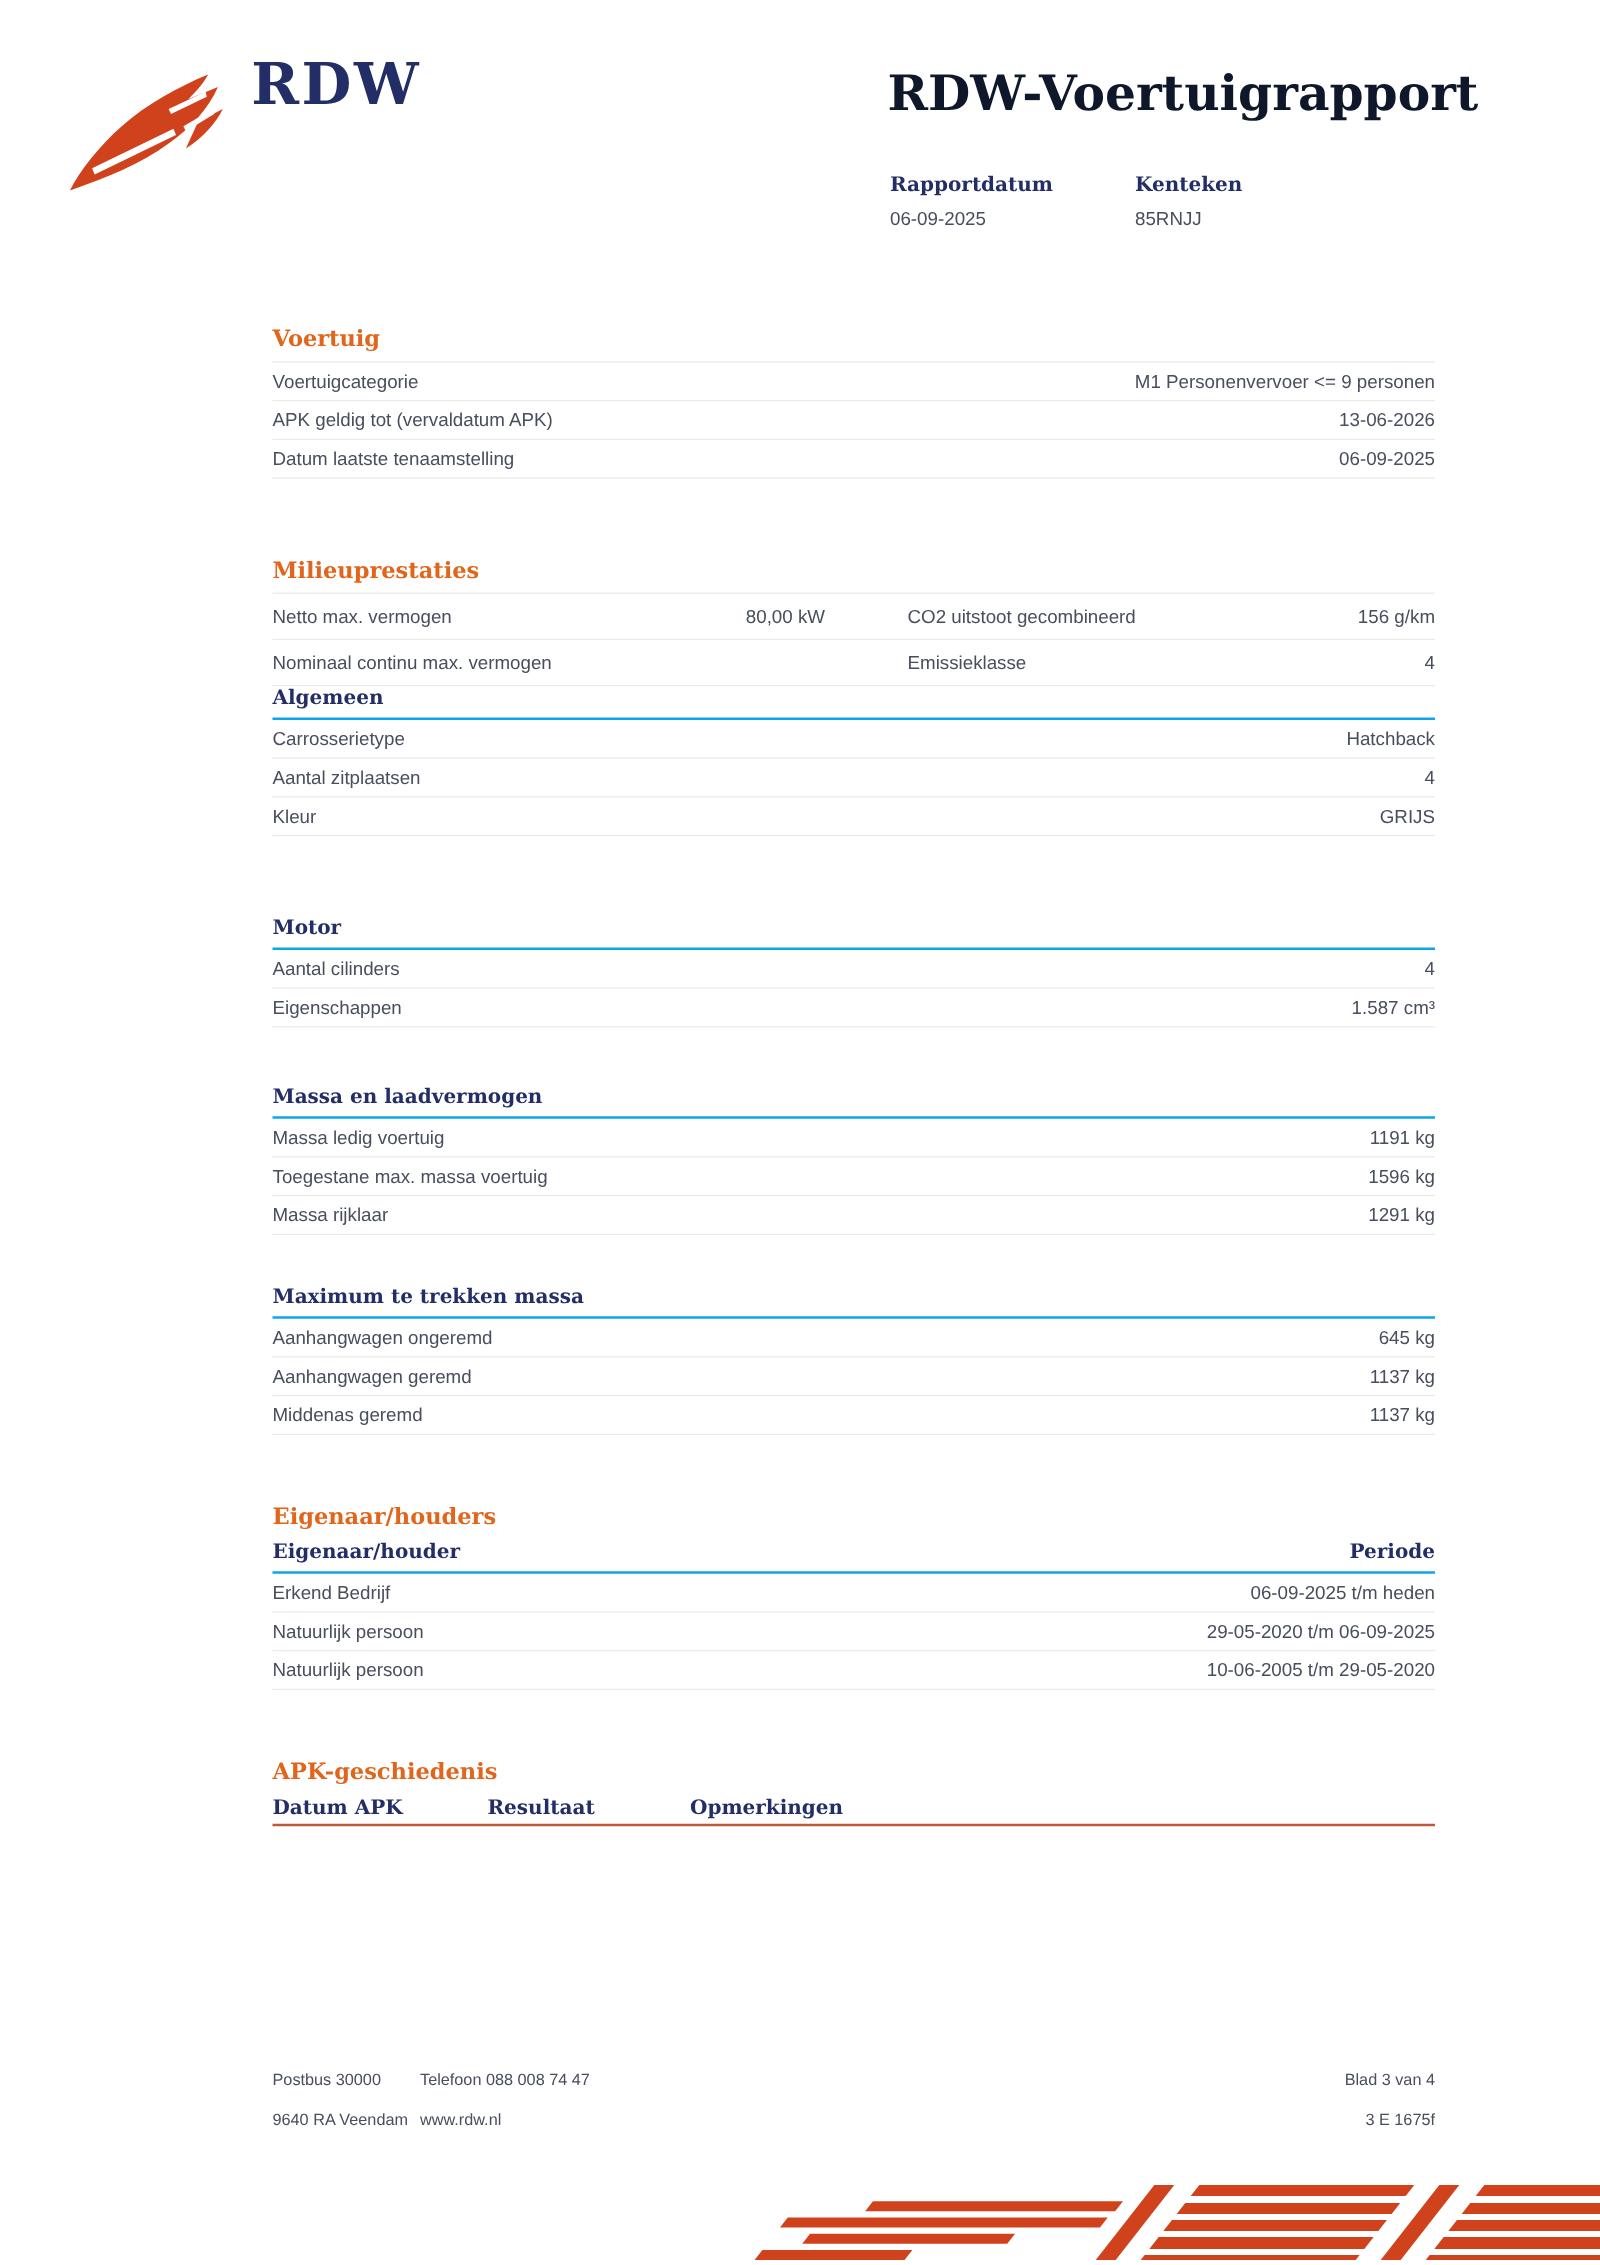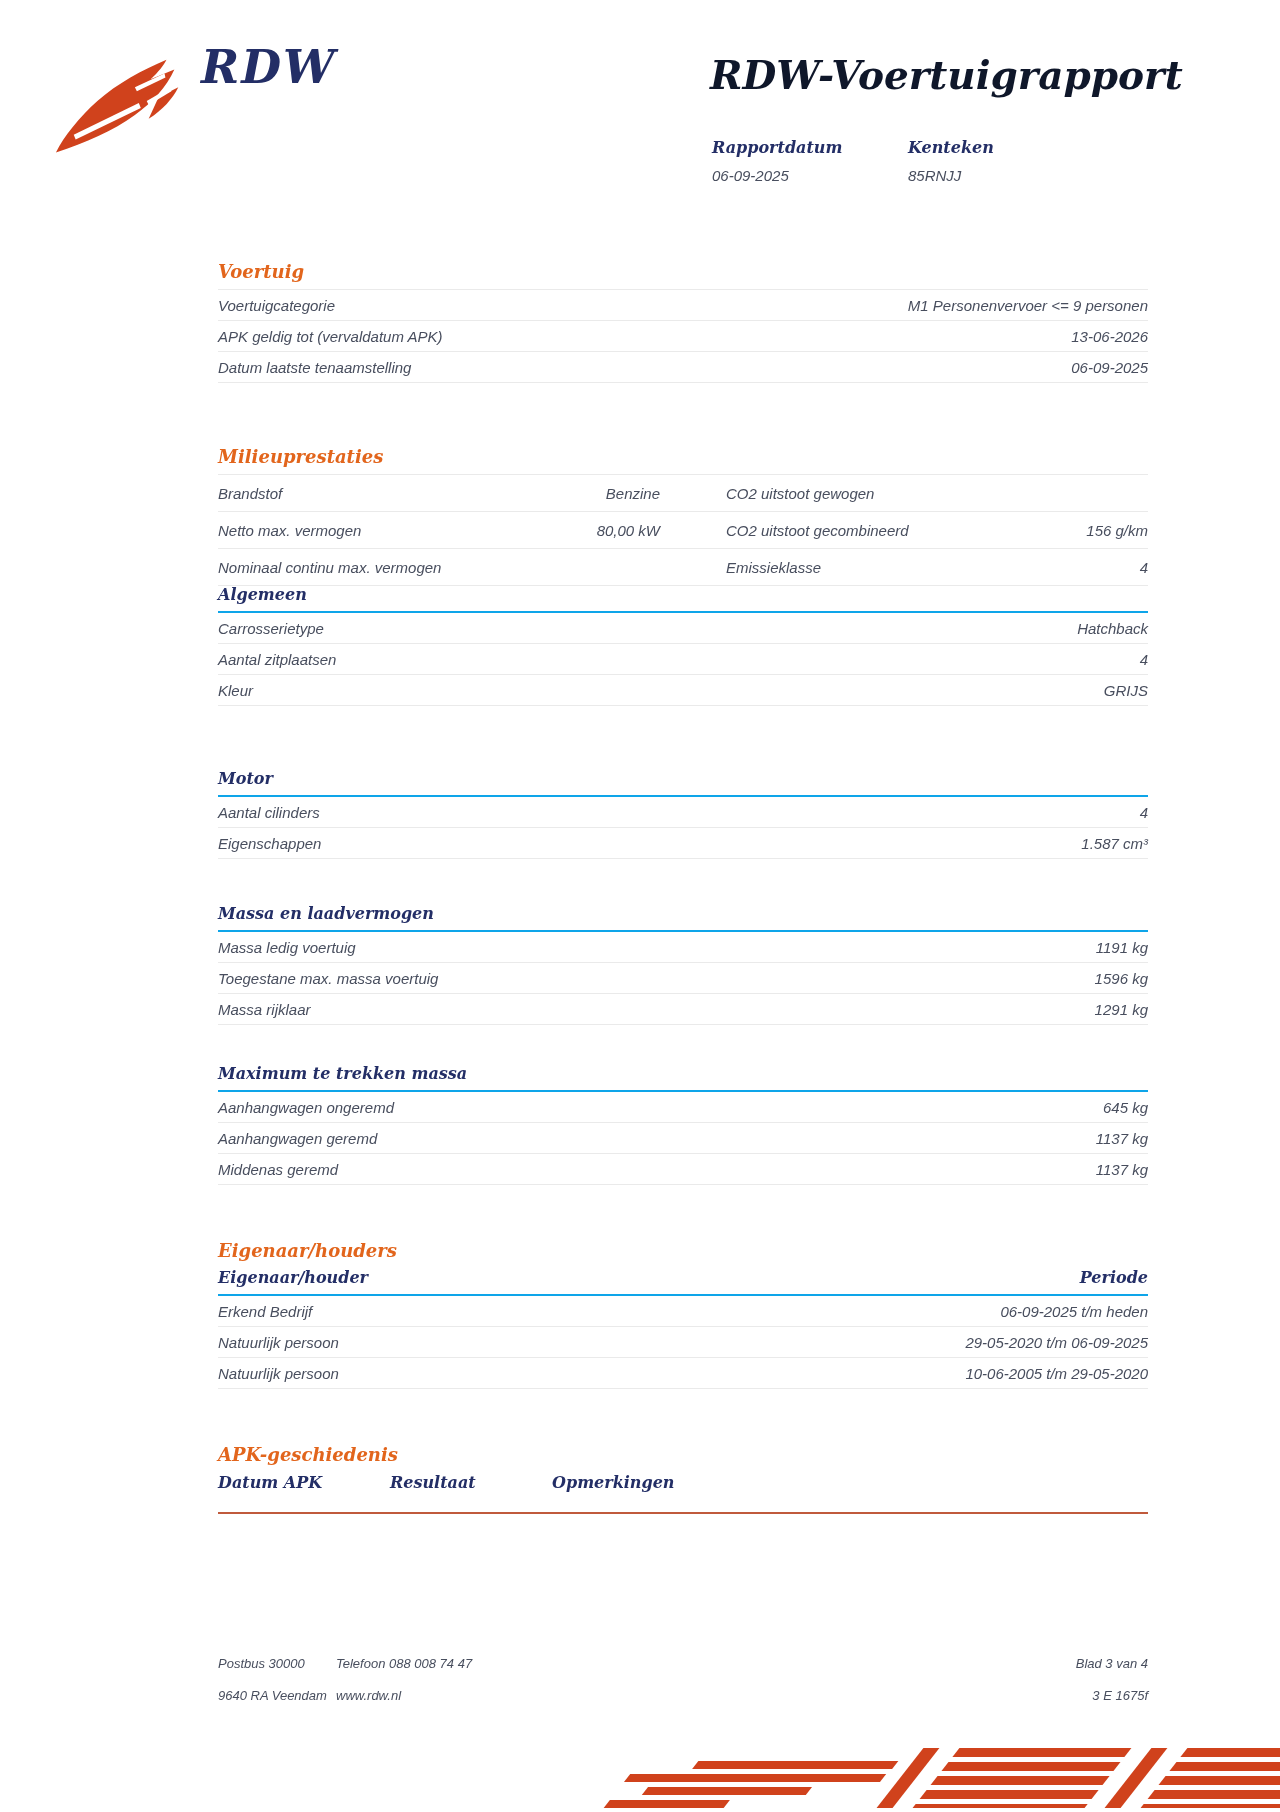--- a/index.html
+++ b/index.html
@@ -1,19 +1,19 @@
 <!DOCTYPE html>
 <html><head>
 <meta charset="utf-8">
 <style>
   * { margin:0; padding:0; box-sizing:border-box; }
   html,body { background:#ffffff; }
   .page {
     position:relative; width:1280px; height:1812px; background:#ffffff;
-    overflow:hidden; font-family:"Liberation Sans", sans-serif; color:#484e5e;font-style:italic;
+    overflow:hidden; font-family:"Liberation Sans", sans-serif; color:#484e5e;
   }
   
   .feather { position:absolute; left:52px; top:55px; width:148px; height:104px; }
   .brand {
     position:absolute; left:201px; top:40px;
     font-family:"DejaVu Serif", serif; font-weight:bold; font-size:46px;
     color:#232e66; letter-spacing:2px;
   }
   .doc-title {
     position:absolute; left:710px; top:52px;
@@ -46,21 +46,21 @@
     align-items:center; height:37px; border-bottom:1px solid #eaeaea; font-size:15px;
   }
   .env-row .val-l { text-align:right; }
   .env-row .val-r { text-align:right; }
   .owner-head {
     display:flex; justify-content:space-between; align-items:flex-end;
   }
   .apk-head {
     display:grid; grid-template-columns:172px 162px 1fr; align-items:flex-end;
     font-family:"DejaVu Serif", serif; font-weight:bold; font-size:16px;
-    color:#232e66; padding-bottom:20px; border-bottom:2px solid #c05a3c;
+    color:#232e66; padding-bottom:4px; border-bottom:2px solid #c05a3c;
   }
   
   .mt-a { margin-top:12px; margin-bottom:7px; }
   .mt-b { margin-top:64px; margin-bottom:7px; }
   .mt-c { margin-top:92px; margin-bottom:10px; }
   .mt-d { margin-top:64px; }
   .mt-e { margin-top:46px; }
   .mt-f { margin-top:40px; }
   .mt-g { margin-top:56px; margin-bottom:8px; }
   
@@ -133,27 +133,20 @@
       </div>
       <div class="kv-row">
         <span class="lbl">Datum laatste tenaamstelling</span>
         <span class="val">06-09-2025</span>
       </div>
     </div>
 
     <div class="sec-h mt-b">Milieuprestaties</div>
     <div class="tbl">
       <div class="env-row">
-        <span>Brandstof</span>
-        <span class="val-l">Benzine</span>
-        <span></span>
-        <span>CO2 uitstoot gewogen</span>
-        <span class="val-r"></span>
-      </div>
-      <div class="env-row">
         <span>Netto max. vermogen</span>
         <span class="val-l">80,00 kW</span>
         <span></span>
         <span>CO2 uitstoot gecombineerd</span>
         <span class="val-r">156 g/km</span>
       </div>
       <div class="env-row">
         <span>Nominaal continu max. vermogen</span>
         <span class="val-l"></span>
         <span></span>

